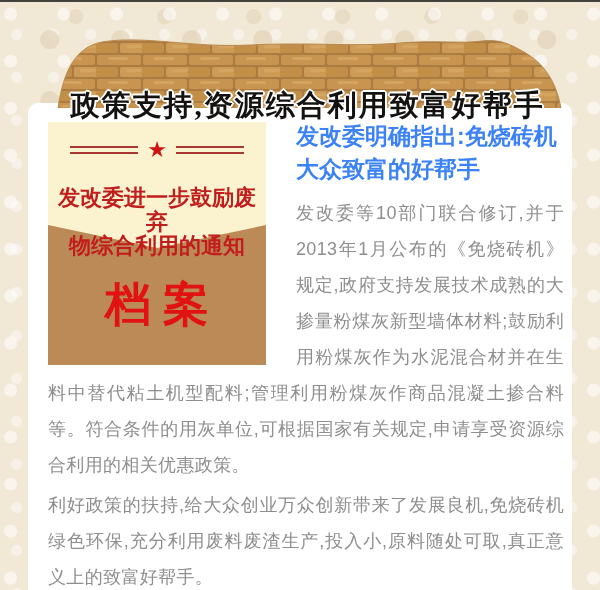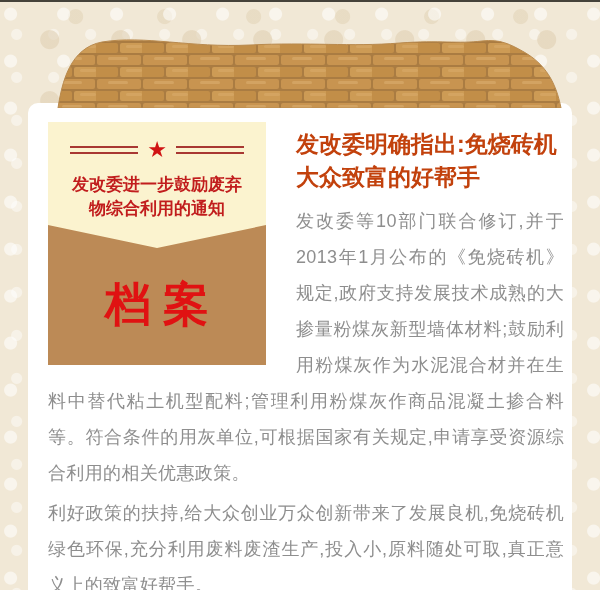--- a/index.html
+++ b/index.html
@@ -42,34 +42,34 @@
   }
   .env-flap {
     position:absolute; left:0; top:0; right:0; bottom:0; z-index:0;
     background:#bc8a56;
     clip-path:polygon(0 42.4%, 50% 51.9%, 100% 42.4%, 100% 100%, 0 100%);
   }
   .star-row { position:relative; z-index:1; margin-top:18px; display:flex; align-items:center; justify-content:center; gap:9px; }
   .double-line { width:68px; height:8px; border-top:2px solid #a83832; border-bottom:2px solid #a83832; }
   .star-glyph { color:#d01313; font-size:22px; line-height:20px; }
   .notice-title {
-    position:relative; z-index:1; margin-top:13px; text-align:center; white-space:pre-line;
-    font-family:"Liberation Serif", serif; font-weight:bold; font-size:17px; line-height:24px;
+    position:relative; z-index:1; margin-top:26px; text-align:center; white-space:pre-line;
+    font-family:"Liberation Serif", serif; font-weight:bold; font-size:22px; line-height:24px;
     color:#c11d1d;
   }
   .env-label {
     position:absolute; z-index:1; left:0; right:0; top:152px; text-align:center;
     font-family:"Liberation Serif", serif; font-weight:bold; font-size:46px;
     color:#e01212; letter-spacing:12px; text-indent:12px;
   }
 
   
   .article-heading {
-    margin:8px; font-size:23px; line-height:33px; font-weight:bold;
-    color:#c2410c; white-space:pre; letter-spacing:0px;
+    margin:0; font-size:23px; line-height:33px; font-weight:bold;
+    color:#3b82f6; white-space:pre; letter-spacing:0px;
   }
   .body-par {
     margin:0; font-size:18px; line-height:36px; letter-spacing:0.35px;
     color:#8e8e8e; text-align:justify;
   }
   .body-par.first { margin:9px 0 4px 0; }
 </style>
 </head>
 <body>
 
@@ -89,20 +89,21 @@
     </defs>
     <path d="M8,78
              C12,52 20,18 52,12
              C95,5 140,18 200,15
              C260,12 300,17 350,13
              C390,10 408,14 432,11
              C450,9 460,14 474,22
              C495,34 506,52 511,78
              Z" fill="url(#bricks)" stroke="#b98a4e" stroke-width="1"></path>
   </svg>
+  <div class="banner-title">政策支持,资源综合利用致富好帮手</div>
 </div>
 
 <div class="card">
 
   <div class="envelope">
     <div class="env-flap"></div>
     <div class="star-row">
       <span class="double-line"></span>
       <span class="star-glyph">★</span>
       <span class="double-line"></span>

